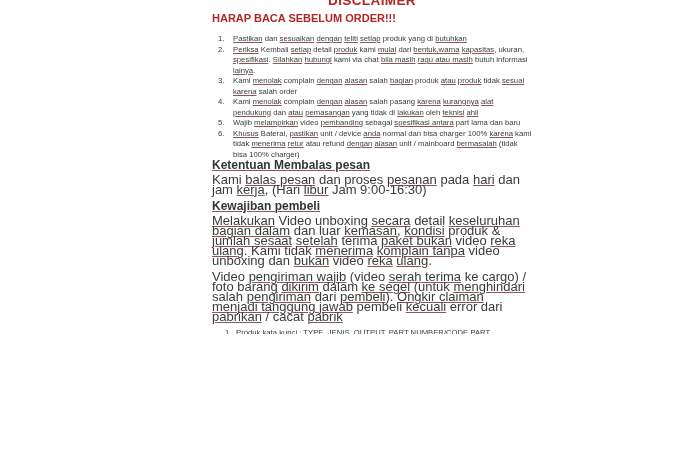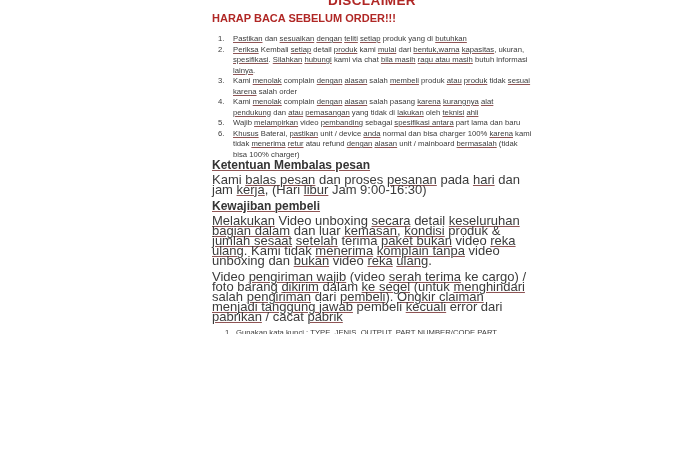--- a/index.html
+++ b/index.html
@@ -79,21 +79,21 @@
       <div class="rule">
         <span class="num">1.</span>
         <span class="txt"><span class="sq">Pastikan</span> dan <span class="sq">sesuaikan</span> <span class="sq">dengan</span> <span class="sq">teliti</span> <span class="sq">setiap</span> produk yang di <span class="sq">butuhkan</span></span>
       </div>
       <div class="rule">
         <span class="num">2.</span>
         <span class="txt"><span class="sq">Periksa</span> Kembali <span class="sq">setiap</span> detail <span class="sq">produk</span> kami <span class="sq">mulai</span> dari <span class="sq">bentuk,warna</span> <span class="sq">kapasitas</span>, ukuran, <span class="sq">spesifikasi</span>. <span class="sq">Silahkan</span> <span class="sq">hubungi</span> kami via chat <span class="sq">bila masih</span> <span class="sq">ragu atau masih</span> butuh informasi <span class="sq">lainya</span>.</span>
       </div>
       <div class="rule">
         <span class="num">3.</span>
-        <span class="txt">Kami <span class="sq">menolak</span> complain <span class="sq">dengan</span> <span class="sq">alasan</span> salah <span class="sq">membeli</span> produk <span class="sq">atau</span> <span class="sq">produk</span> tidak <span class="sq">sesuai karena</span> salah order</span>
+        <span class="txt">Kami <span class="sq">menolak</span> complain <span class="sq">dengan</span> <span class="sq">alasan</span> salah <span class="sq">bagian</span> produk <span class="sq">atau</span> <span class="sq">produk</span> tidak <span class="sq">sesuai karena</span> salah order</span>
       </div>
       <div class="rule">
         <span class="num">4.</span>
         <span class="txt">Kami <span class="sq">menolak</span> complain <span class="sq">dengan</span> <span class="sq">alasan</span> salah pasang <span class="sq">karena</span> <span class="sq">kurangnya</span> <span class="sq">alat pendukung</span> dan <span class="sq">atau</span> <span class="sq">pemasangan</span> yang tidak di <span class="sq">lakukan</span> oleh <span class="sq">teknisi</span> <span class="sq">ahli</span></span>
       </div>
       <div class="rule">
         <span class="num">5.</span>
         <span class="txt">Wajib <span class="sq">melampirkan</span> video <span class="sq">pembanding</span> sebagai <span class="sq">spesifikasi antara</span> part lama dan baru</span>
       </div>
       <div class="rule">
@@ -112,18 +112,18 @@
       <p class="para"><span class="sq">Melakukan</span> Video unboxing <span class="sq">secara</span> detail <span class="sq">keseluruhan</span> <span class="sq">bagian dalam</span> dan luar <span class="sq">kemasan</span>, <span class="sq">kondisi</span> produk &amp; <span class="sq">jumlah sesaat</span> <span class="sq">setelah</span> terima <span class="sq">paket bukan</span> video <span class="sq">reka</span> <span class="sq">ulang</span>. Kami tidak <span class="sq">menerima</span> <span class="sq">komplain tanpa</span> video unboxing dan <span class="sq">bukan</span> video <span class="sq">reka</span> <span class="sq">ulang</span>.</p>
       <p class="para">Video <span class="sq">pengiriman wajib</span> (video <span class="sq">serah terima</span> ke cargo) / foto barang <span class="sq">dikirim</span> dalam <span class="sq">ke segel</span> (untuk <span class="sq">menghindari</span> salah <span class="sq">pengiriman</span> dari <span class="sq">pembeli</span>). <span class="sq">Ongkir claiman</span> <span class="sq">menjadi tanggung jawab</span> pembeli <span class="sq">kecuali</span> error dari <span class="sq">pabrikan</span> / cacat <span class="sq">pabrik</span></p>
     </div>
 
     <div>
     </div>
 
     <div>
       <div class="sub-rule">
         <span class="num">1.</span>
-        <span class="txt">Gunakan kata kunci : TYPE, JENIS, OUTPUT, PART NUMBER/CODE PART</span>
+        <span class="txt">Produk kata kunci : TYPE, JENIS, OUTPUT, PART NUMBER/CODE PART</span>
       </div>
     </div>
 
   </div>
 </div>
 
 </body></html>

